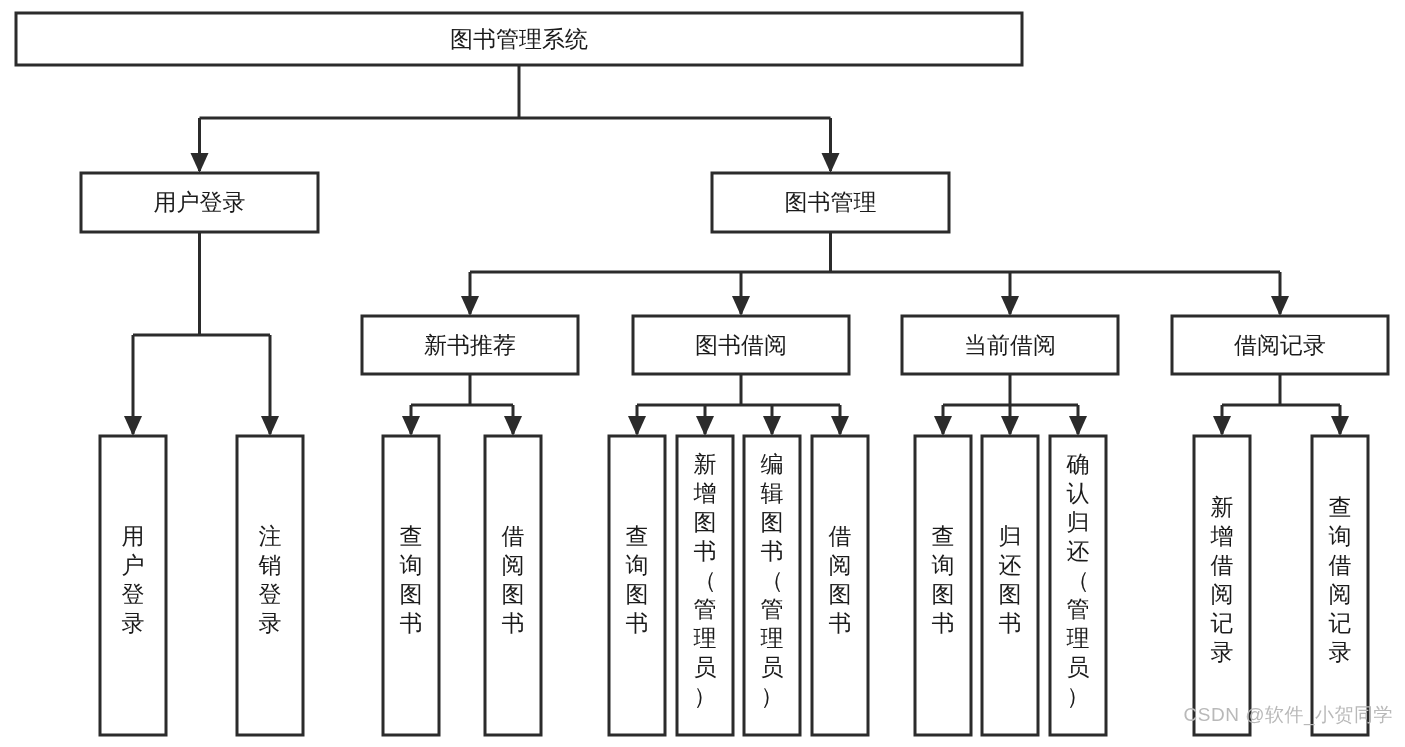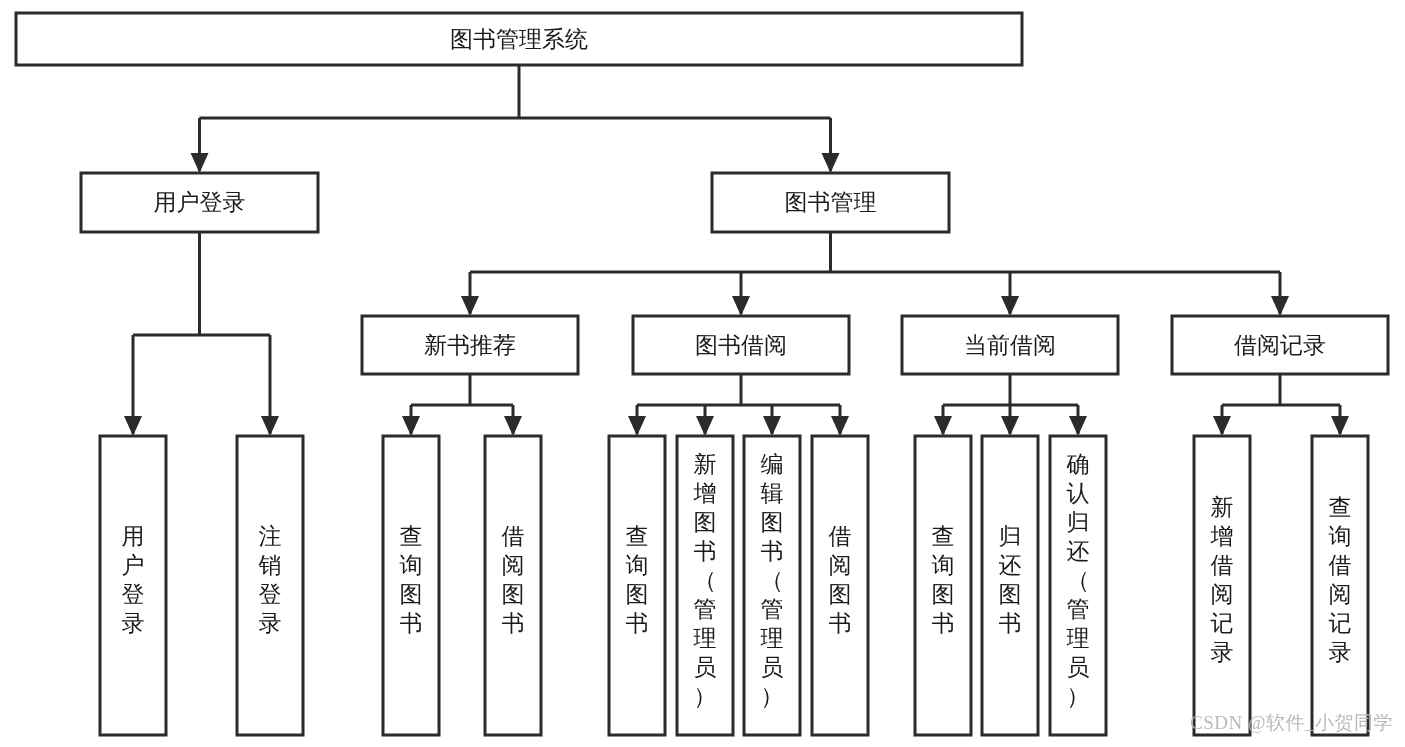--- a/index.html
+++ b/index.html
@@ -50,22 +50,22 @@
   }
   .node-label-vertical {
     fill: #1b1b1b;
     font-family: "DejaVu Sans", "Liberation Sans", sans-serif;
     font-size: 23px;
     text-anchor: middle;
   }
   .watermark {
     position: absolute;
     right: 12px;
-    bottom: 4px;
-    font-family: Liberation Serif, serif;
+    bottom: 12px;
+    font-family: Liberation Sans, sans-serif;
     font-size: 19px;
     color: #b9b9b9;
     white-space: nowrap;
     letter-spacing: 0.5px;
     pointer-events: none;
   }
 </style>
 </head>
 <body>
 

